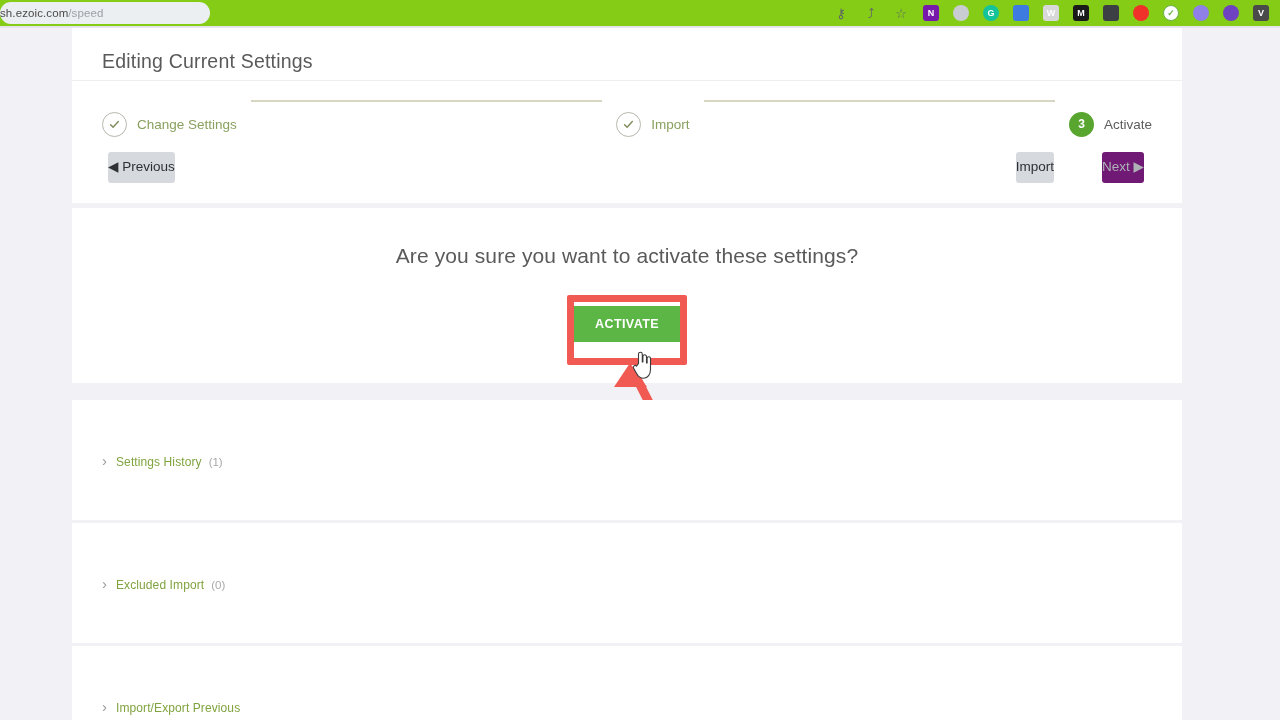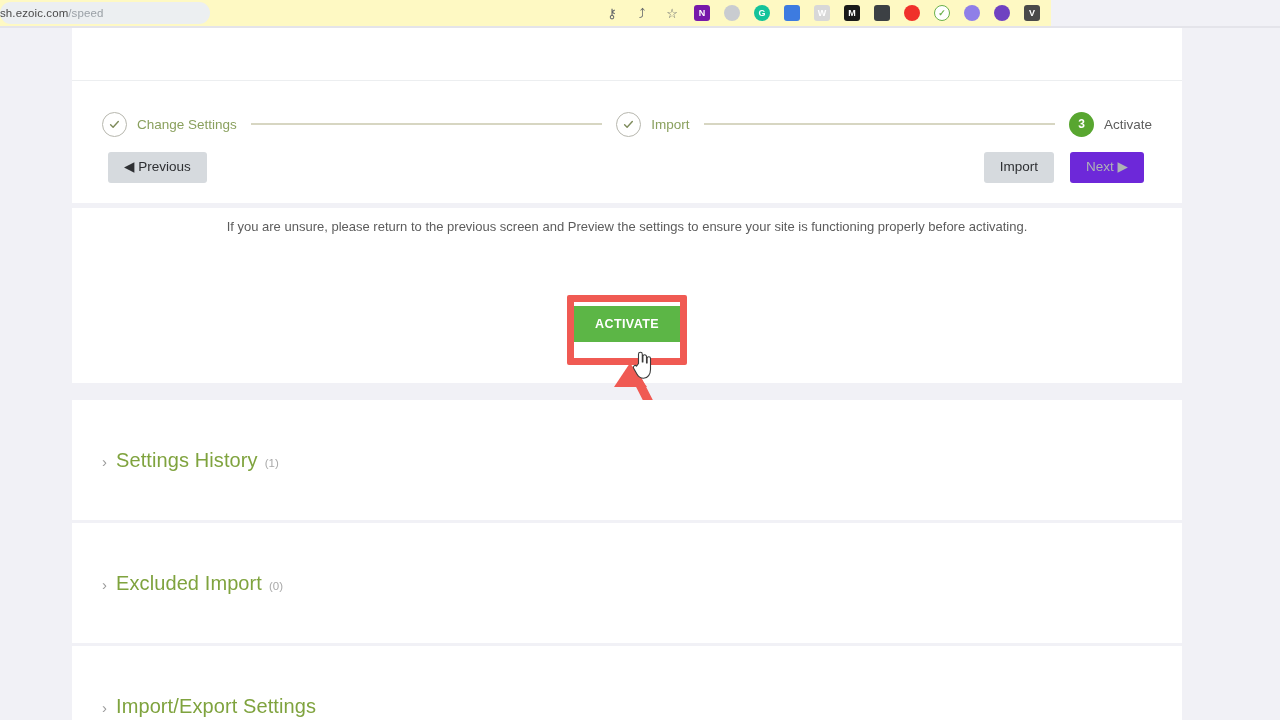--- a/index.html
+++ b/index.html
@@ -6,22 +6,22 @@
   html, body {
     width: 1280px; height: 720px;
     overflow: hidden;
     background: #f1f1f6;
     font-family: "Liberation Sans", sans-serif;
   }
 
   
   #browser-bar {
     position: absolute; top: 0; left: 0;
-    width: 1051px; height: 26px;
-    background: #fef9c3;
+    width: 1280px; height: 26px;
+    background: #84cc16;
     display: flex; align-items: center; text-align: right;
   }
   #url-field {
     height: 22px;
     margin-left: 0px;
     background: #eceff1;
     border-radius: 11px;
     display: flex; align-items: center;
     padding: 0 10px 0 0;
     min-width: 210px;
@@ -81,21 +81,21 @@
   }
   #title-rule {
     position: absolute; top: 52px; left: 0;
     width: 1110px; height: 1px;
     background: #eceef0;
   }
 
   #stepper {
     position: absolute; top: 72px; left: 0;
     width: 1110px; height: 48px;
-    display: flex; align-items: center;
+    display: flex; 
     padding: 0 30px;
   }
   .step { display: flex; align-items: center; flex: 0 0 auto; }
   .step-bullet {
     width: 25px; height: 25px; border-radius: 50%;
     display: flex; align-items: center; justify-content: center;
     font-size: 11px; flex: 0 0 auto;
   }
   .bullet-done {
     border: 1.5px solid #b7b7ae;
@@ -126,26 +126,26 @@
   #wizard-buttons {
     position: absolute; top: 124px; left: 0;
     width: 1110px; height: 40px;
     padding: 0 30px;
   }
   .btn {
     border: none;
     border-radius: 3px;
     font-size: 13.5px;
     font-family: "Liberation Sans", sans-serif;
-    padding: 8px 16px;
+    padding: 8px 0;
     cursor: pointer;
     line-height: 1.1;
   }
   .btn-gray { background: #d6dade; color: #2e3033; }
-  .btn-disabled { background: #6d28d9; color: #aeb2b6; cursor: default; margin-left: 24px; }
+  .btn-disabled { background: #701a75; color: #aeb2b6; cursor: default; margin-left: 24px; }
   #btn-previous { position: absolute; left: 36px; top: 0; }
   #btn-cancel { position: absolute; right: 128px; top: 0; }
   #btn-next { position: absolute; right: 38px; top: 0; }
 
   
   #card-confirm { top: 180px; height: 175px; }
   #confirm-question {
     text-align: center;
     font-size: 21px;
     color: #5a5a5a;
@@ -213,21 +213,21 @@
     display: flex; align-items: baseline;
     cursor: pointer;
   }
   .acc-chevron {
     font-size: 15px;
     color: #9b9b9b;
     margin-right: 9px;
     font-family: "Liberation Sans", sans-serif;
   }
   .acc-title {
-    font-size: 20px;
+    font-size: 12px;
     color: #7fa33e;
     font-weight: 400;
     letter-spacing: .1px;
   }
   .acc-count {
     font-size: 11.5px;
     color: #a9a9a9;
     margin-left: 7px;
   }
 </style>
@@ -284,20 +284,21 @@
       <div class="tb-slot">
         <div class="ext-ico" style="background: rgb(74, 74, 74);">V</div>
       </div>
     </div>
 </div>
 <div id="chrome-sep"></div>
 
 <div id="page">
 
   <div class="card" id="card-wizard">
+    <div id="wizard-title">Editing Current Settings</div>
     <div id="title-rule"></div>
 
     <div id="stepper">
 
       <div class="step">
         <div class="step-bullet bullet-done">
           <svg width="13" height="13" viewBox="0 0 13 13" aria-hidden="true">
             <path d="M2.6 6.8 L5.1 9.2 L10.3 3.6" fill="none" stroke="#7d8a5a" stroke-width="1.4" stroke-linecap="round" stroke-linejoin="round"></path>
           </svg>
         </div>
@@ -322,21 +323,21 @@
     </div>
 
     <div id="wizard-buttons">
       <button class="btn btn-gray" id="btn-previous">◀ Previous</button>
       <button class="btn btn-gray" id="btn-cancel">Import</button>
       <button class="btn btn-disabled" id="btn-next">Next ▶</button>
     </div>
   </div>
 
   <div class="card" id="card-confirm">
-    <div id="confirm-sub">If you are unsure, please return to the previous screen and Preview the settings to ensure your site is functioning properly before activating.</div>
+    <div id="confirm-question">Are you sure you want to activate these settings?</div>
     <div id="activate-wrap">
       <button id="activate-button">ACTIVATE</button>
     </div>
   </div>
 
   <div id="highlight-box"></div>
 
   <svg id="arrow-svg" viewBox="0 0 120 130">
     <line x1="85" y1="120" x2="34" y2="20" stroke="#f05a53" stroke-width="9" stroke-linecap="round"></line>
     <path d="M30 10 L47 34 L14 34 Z" fill="#f05a53"></path>
@@ -360,18 +361,18 @@
     <div class="accordion-row">
       <span class="acc-chevron">›</span>
       <span class="acc-title">Excluded Import</span>
       <span class="acc-count">(0)</span>
     </div>
   </div>
 
   <div class="card" id="card-import">
     <div class="accordion-row">
       <span class="acc-chevron">›</span>
-      <span class="acc-title">Import/Export Settings</span>
+      <span class="acc-title">Import/Export Previous</span>
       <span class="acc-count"></span>
     </div>
   </div>
 
 </div>
 
 </body></html>

